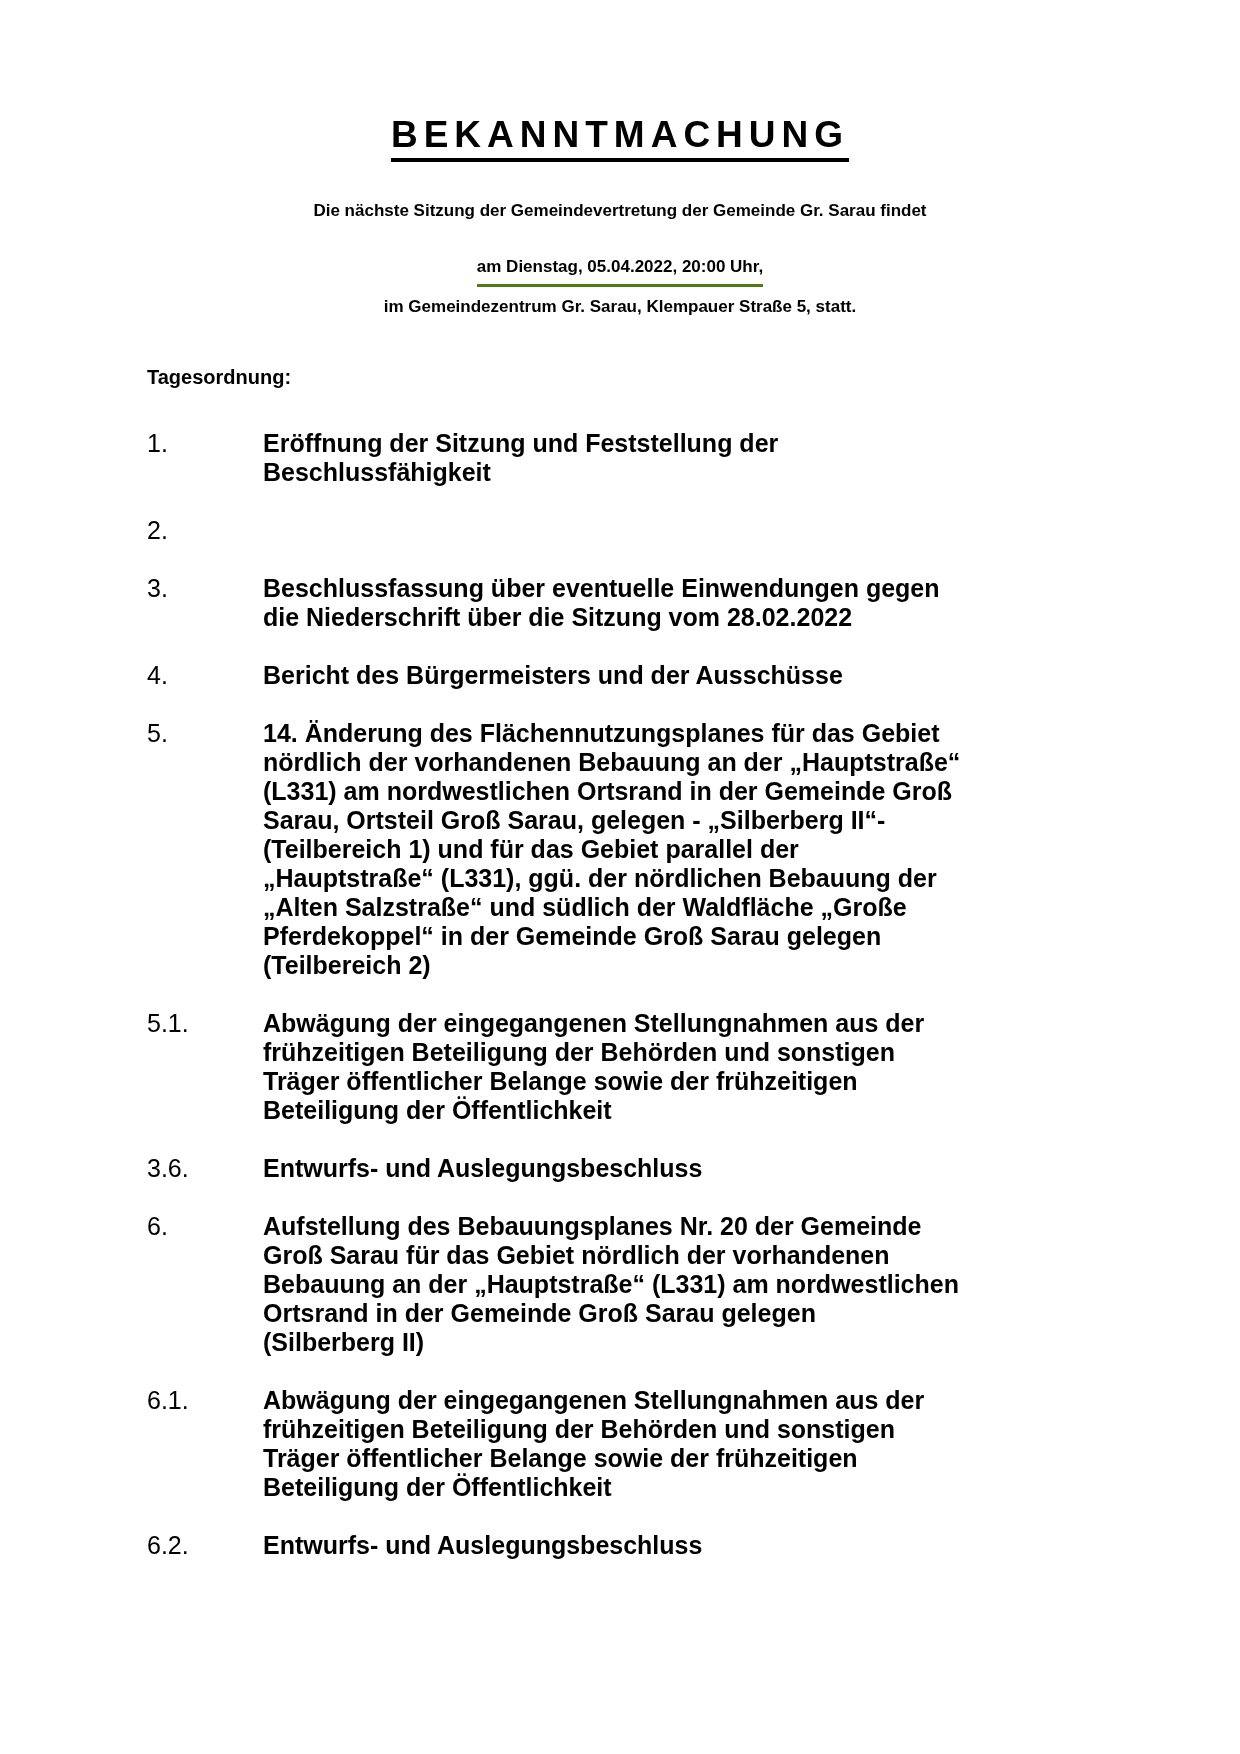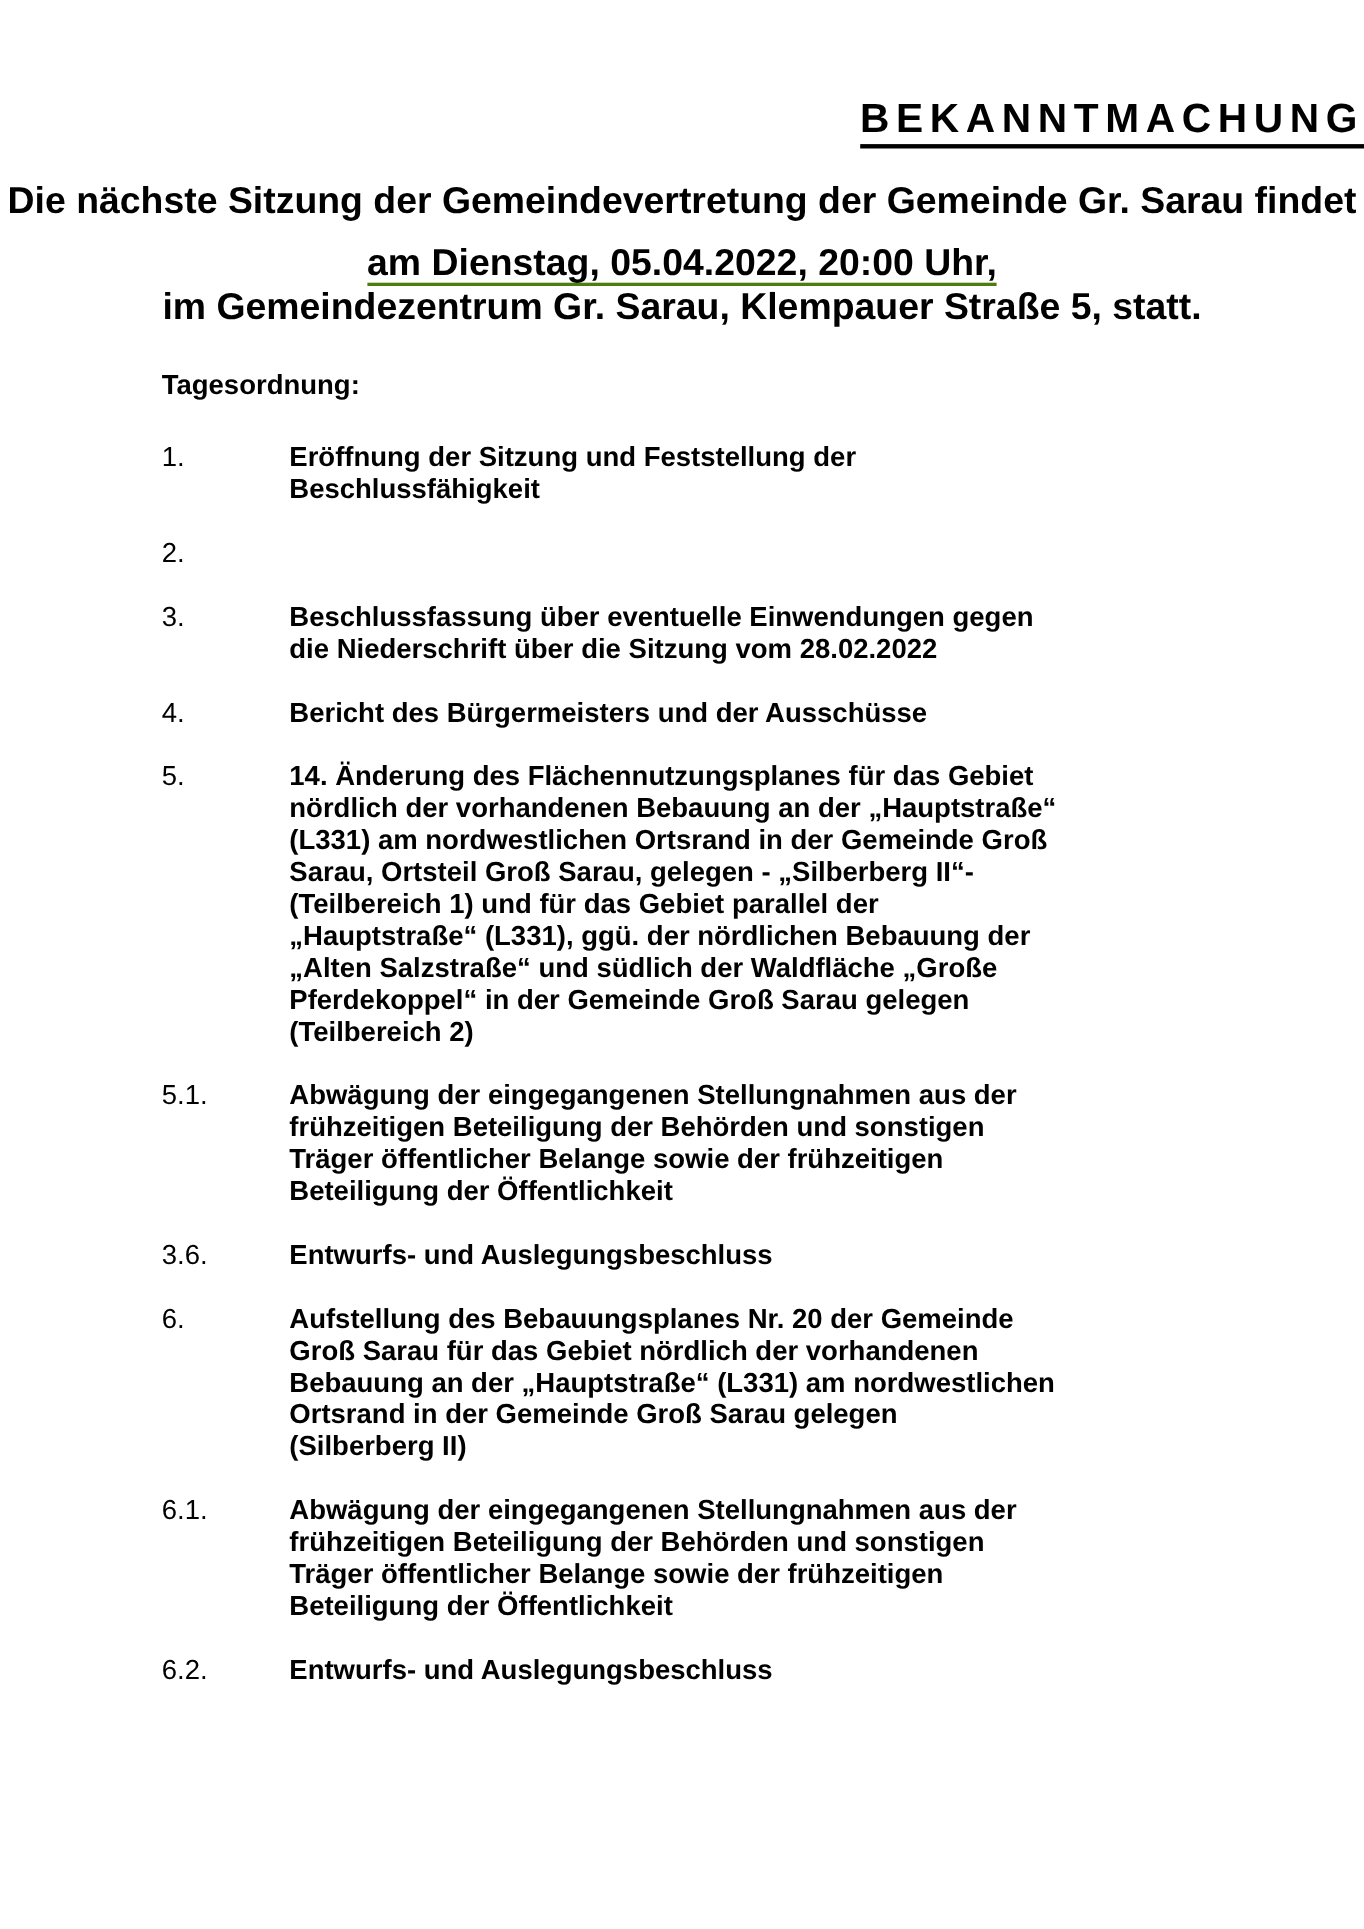--- a/index.html
+++ b/index.html
@@ -18,54 +18,54 @@
   .page {
     position: relative;
     width: 1240px;
     height: 1754px;
     background: #ffffff;
   }
 
   
   .doc-title {
     margin: 0;
-    padding-top: 89px;
-    text-align: right;
+    padding-top: 116px;
+    text-align: center;
     font-size: 37px;
     line-height: 37px;
     font-weight: bold;
     letter-spacing: 6px;
   }
   .doc-title .title-underline {
     display: inline-block;
     border-bottom: 4px solid #000000;
     padding-bottom: 5px;
   }
 
   
   .lead {
     margin: 0;
     text-align: center;
-    font-size: 34px;
+    font-size: 17px;
     line-height: 29px;
     font-weight: bold;
   }
   .lead-1 { margin-top: 34px; }
   .lead-2 { margin-top: 27px; }
   .lead-3 { margin-top: 5px; }
   .date-underline {
     display: inline-block;
     border-bottom: 3px solid #4d7c0f;
     padding-bottom: 3px;
   }
 
   
   .agenda-heading {
     margin: 42px 0 0 147px;
-    font-size: 25px;
+    font-size: 20px;
     line-height: 29px;
     font-weight: bold;
   }
 
   
   .agenda {
     margin-top: 37px;
     margin-left: 147px;
   }
   .agenda-row {

